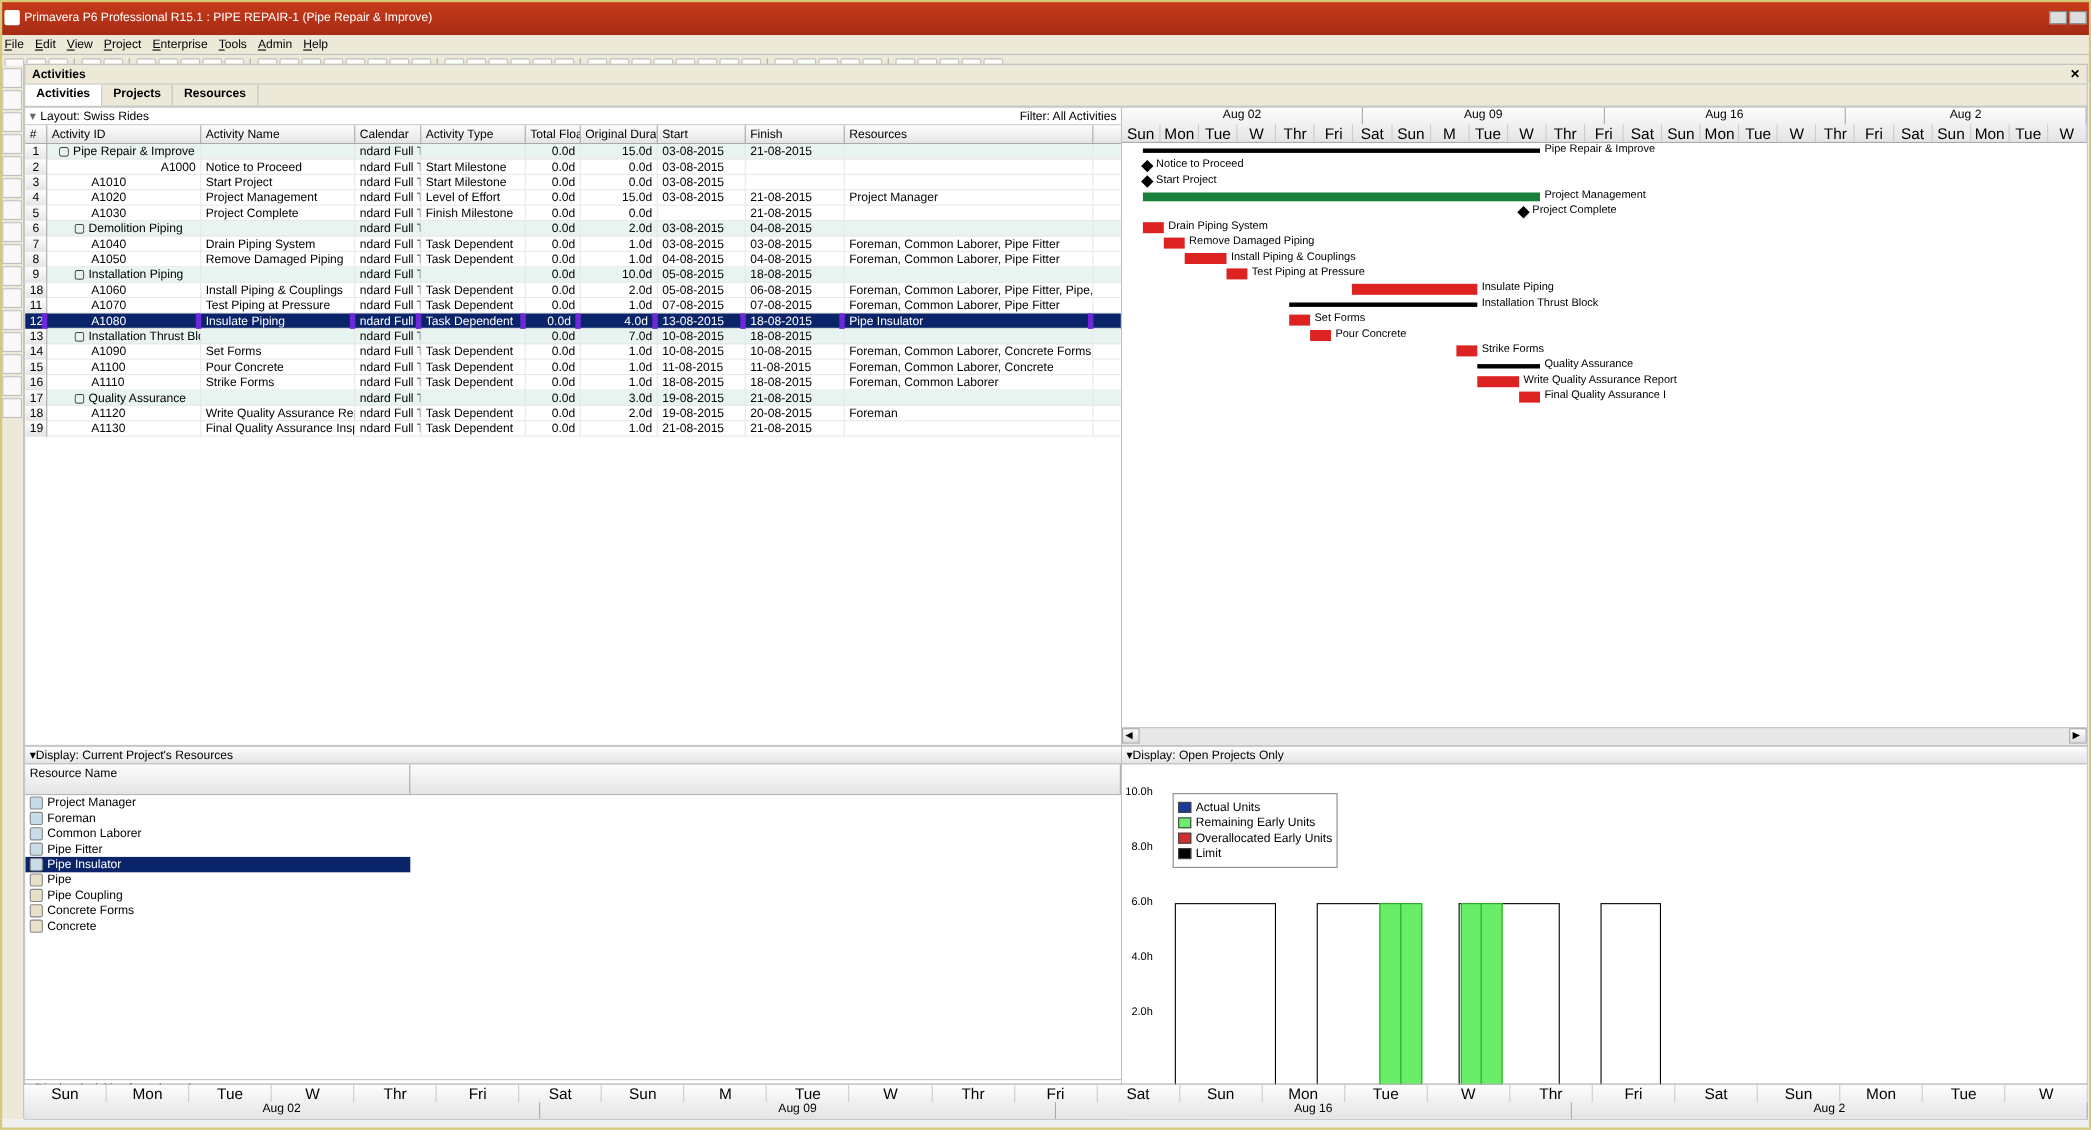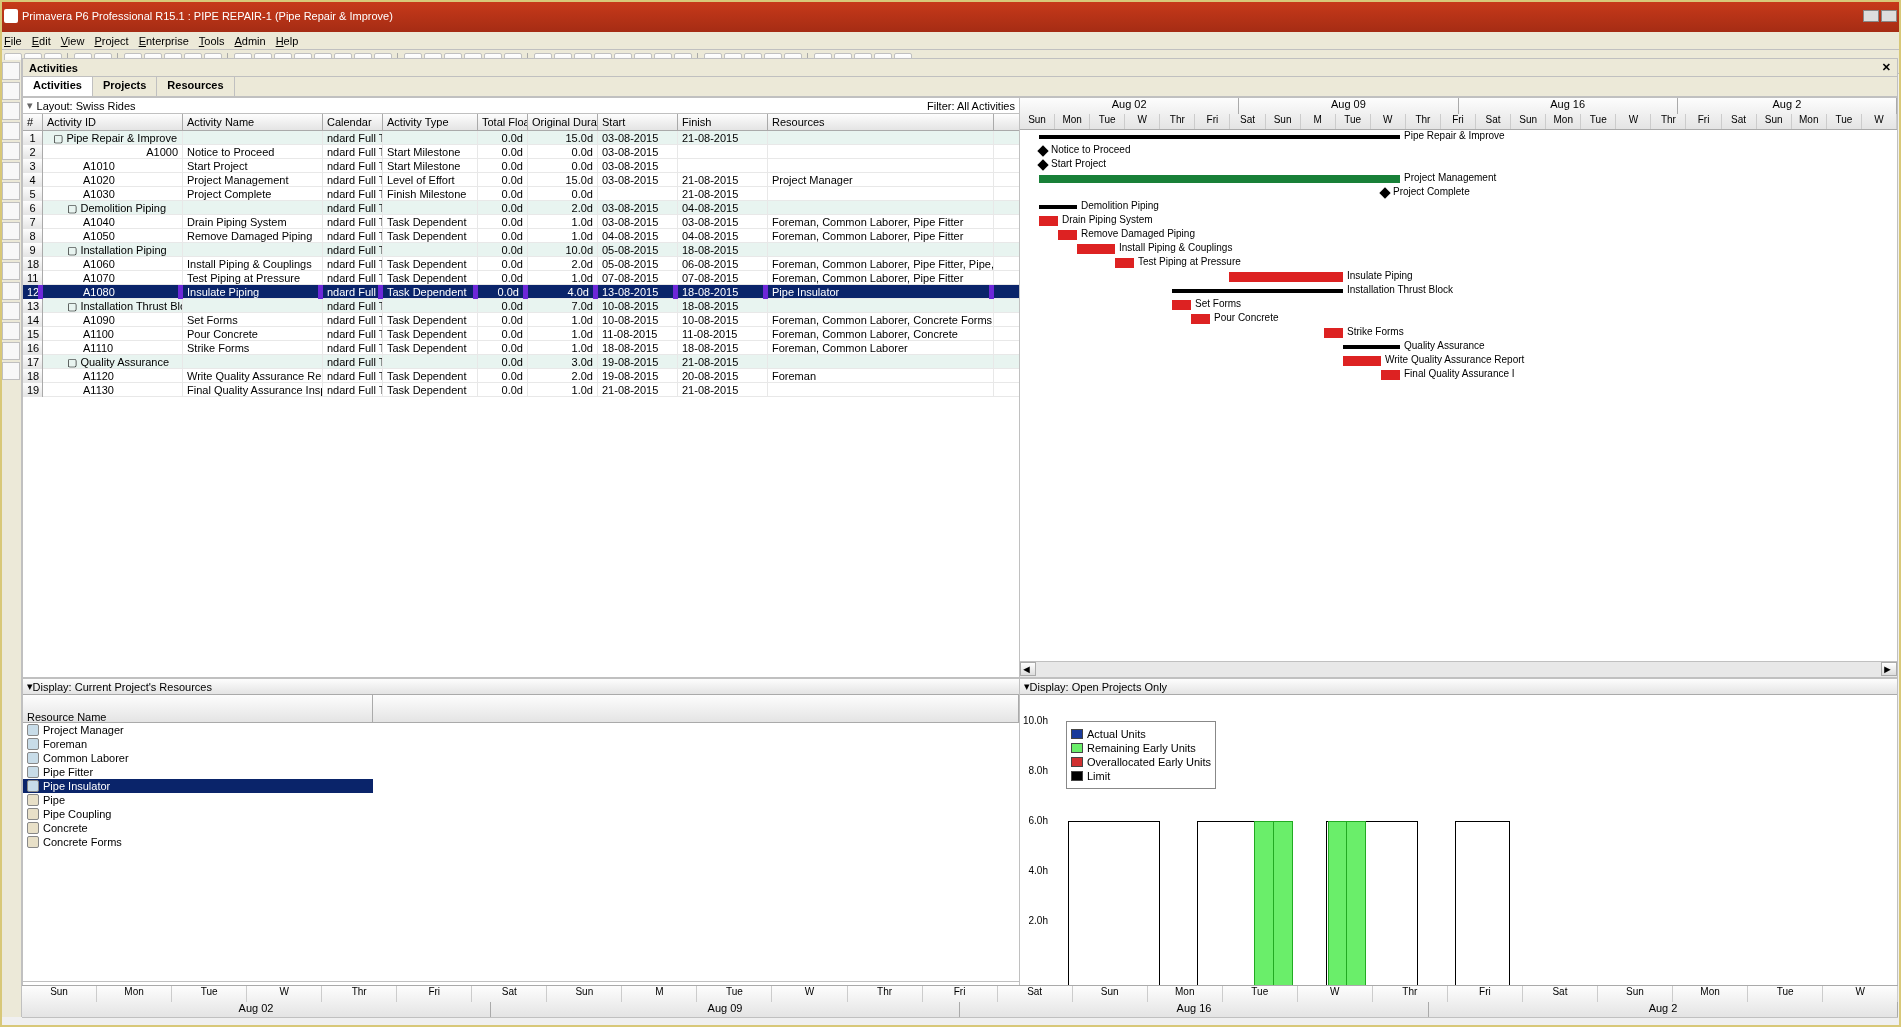--- a/index.html
+++ b/index.html
@@ -33,35 +33,35 @@
 .grow.summary{background:#e8f4f0;font-weight:normal;}
 .grow.selected{background:#0a246a;color:#fff;}
 .gc{border-right:1px solid #e8e8e8;padding:0 4px;overflow:hidden;white-space:nowrap;height:14px;line-height:14px;}
 .grow.selected .gc{border-right:5px solid #6d28d9;}
 .rn{width:20px;text-align:center;background:linear-gradient(#fdfdfd,#e4e4e4);border-right:1px solid #aaa;}
 .grow.selected .rn{background:#0a246a;}
 .gantt-header{display:flex;flex-direction:column;background:linear-gradient(#fdfdfd,#e4e4e4);border-bottom:1px solid #aaa;height:32px;}
 .gantt-weeks{display:flex;height:16px;}
 .gantt-week{flex:1;border-right:1px solid #aaa;text-align:center;}
 .gantt-days{display:flex;height:16px;}
-.gantt-day{flex:1;border-right:1px solid #ccc;text-align:center;font-size:10px;}
+.gantt-day{flex:1;border-right:1px solid #ccc;text-align:center;font-size:14px;}
 .gantt-body{flex:1;background:#fff;position:relative;overflow:hidden;}
 .gantt-row{height:14px;position:relative;}
 .gbar{position:absolute;height:10px;top:2px;}
 .gbar.red{background:#d22;}
 .gbar.black{background:#000;height:4px;top:5px;}
 .gbar.green{background:#188038;height:8px;top:3px;}
 .gtext{position:absolute;font-size:10px;white-space:nowrap;top:0;}
 .gdiamond{position:absolute;width:8px;height:8px;background:#000;transform:rotate(45deg);top:3px;}
 .bottom-split{display:flex;height:340px;}
 .bottom-left{width:998px;border:1px solid #c0c0c0;display:flex;flex-direction:column;}
 .bottom-right{flex:1;border:1px solid #c0c0c0;border-left:0;display:flex;flex-direction:column;}
 .disp-bar{background:linear-gradient(#fdfdfd,#e4e4e4);border-bottom:1px solid #aaa;height:16px;padding:0 4px;display:flex;align-items:center;}
 .res-header{display:flex;background:linear-gradient(#fdfdfd,#e4e4e4);border-bottom:1px solid #aaa;height:28px;}
-.res-header .rh{border-right:1px solid #aaa;padding:16px 4px;}
+.res-header .rh{border-right:1px solid #aaa;padding:2px 4px;}
 .res-list{flex:1;overflow:auto;background:#fff;}
 .res-row{display:flex;align-items:center;height:14px;padding:0 4px;}
 .res-row.selected{background:#0a246a;color:#fff;width:350px;}
 .res-icon{width:12px;height:12px;margin-right:4px;background:#c8dce8;border:1px solid #888;border-radius:2px;}
 .res-row.mat .res-icon{background:#e8e0c8;}
 .status-bar{height:16px;background:#fff;border-top:1px solid #c0c0c0;padding:0 8px;display:flex;align-items:center;font-style:italic;}
 .bottom-opts{height:20px;background:#ece9d8;border-top:1px solid #c0c0c0;display:flex;align-items:center;padding:0 8px;gap:40px;}
 .bottom-opts label{display:flex;align-items:center;gap:4px;}
 .legend{position:absolute;top:26px;left:46px;background:#fff;border:1px solid #888;padding:4px;z-index:5;}
 .legend-item{display:flex;align-items:center;gap:4px;margin:2px 0;}
@@ -486,24 +486,20 @@
             </div>
             <div class="gantt-row">
               <div class="gbar green" style="left: 19px; width: 361px;"></div>
               <div class="gtext" style="left: 384px;">Project Management</div>
             </div>
             <div class="gantt-row">
               <div class="gdiamond" style="left: 361px;"></div>
               <div class="gtext" style="left: 373px;">Project Complete</div>
             </div>
             <div class="gantt-row">
-              <div class="gbar black" style="left: 19px; width: 38px;"></div>
-              <div class="gtext" style="left: 61px;">Demolition Piping</div>
-            </div>
-            <div class="gantt-row">
               <div class="gbar red" style="left: 19px; width: 19px;"></div>
               <div class="gtext" style="left: 42px;">Drain Piping System</div>
             </div>
             <div class="gantt-row">
               <div class="gbar red" style="left: 38px; width: 19px;"></div>
               <div class="gtext" style="left: 61px;">Remove Damaged Piping</div>
             </div>
             <div class="gantt-row">
               <div class="gbar red" style="left: 57px; width: 38px;"></div>
               <div class="gtext" style="left: 99px;">Install Piping &amp; Couplings</div>
@@ -587,25 +583,25 @@
             <div class="res-row mat">
               <div class="res-icon"></div>
               <span>Pipe</span>
             </div>
             <div class="res-row mat">
               <div class="res-icon"></div>
               <span>Pipe Coupling</span>
             </div>
             <div class="res-row mat">
               <div class="res-icon"></div>
+              <span>Concrete Forms</span>
+            </div>
+            <div class="res-row mat">
+              <div class="res-icon"></div>
               <span>Concrete</span>
-            </div>
-            <div class="res-row mat">
-              <div class="res-icon"></div>
-              <span>Concrete Forms</span>
             </div>
           </div>
         <div class="status-bar">
           <span>Display Activities for selected...</span>
         </div>
         <div class="bottom-opts">
           <label>
               <input type="checkbox" style="">
               <span>Time Period</span>
             </label>

